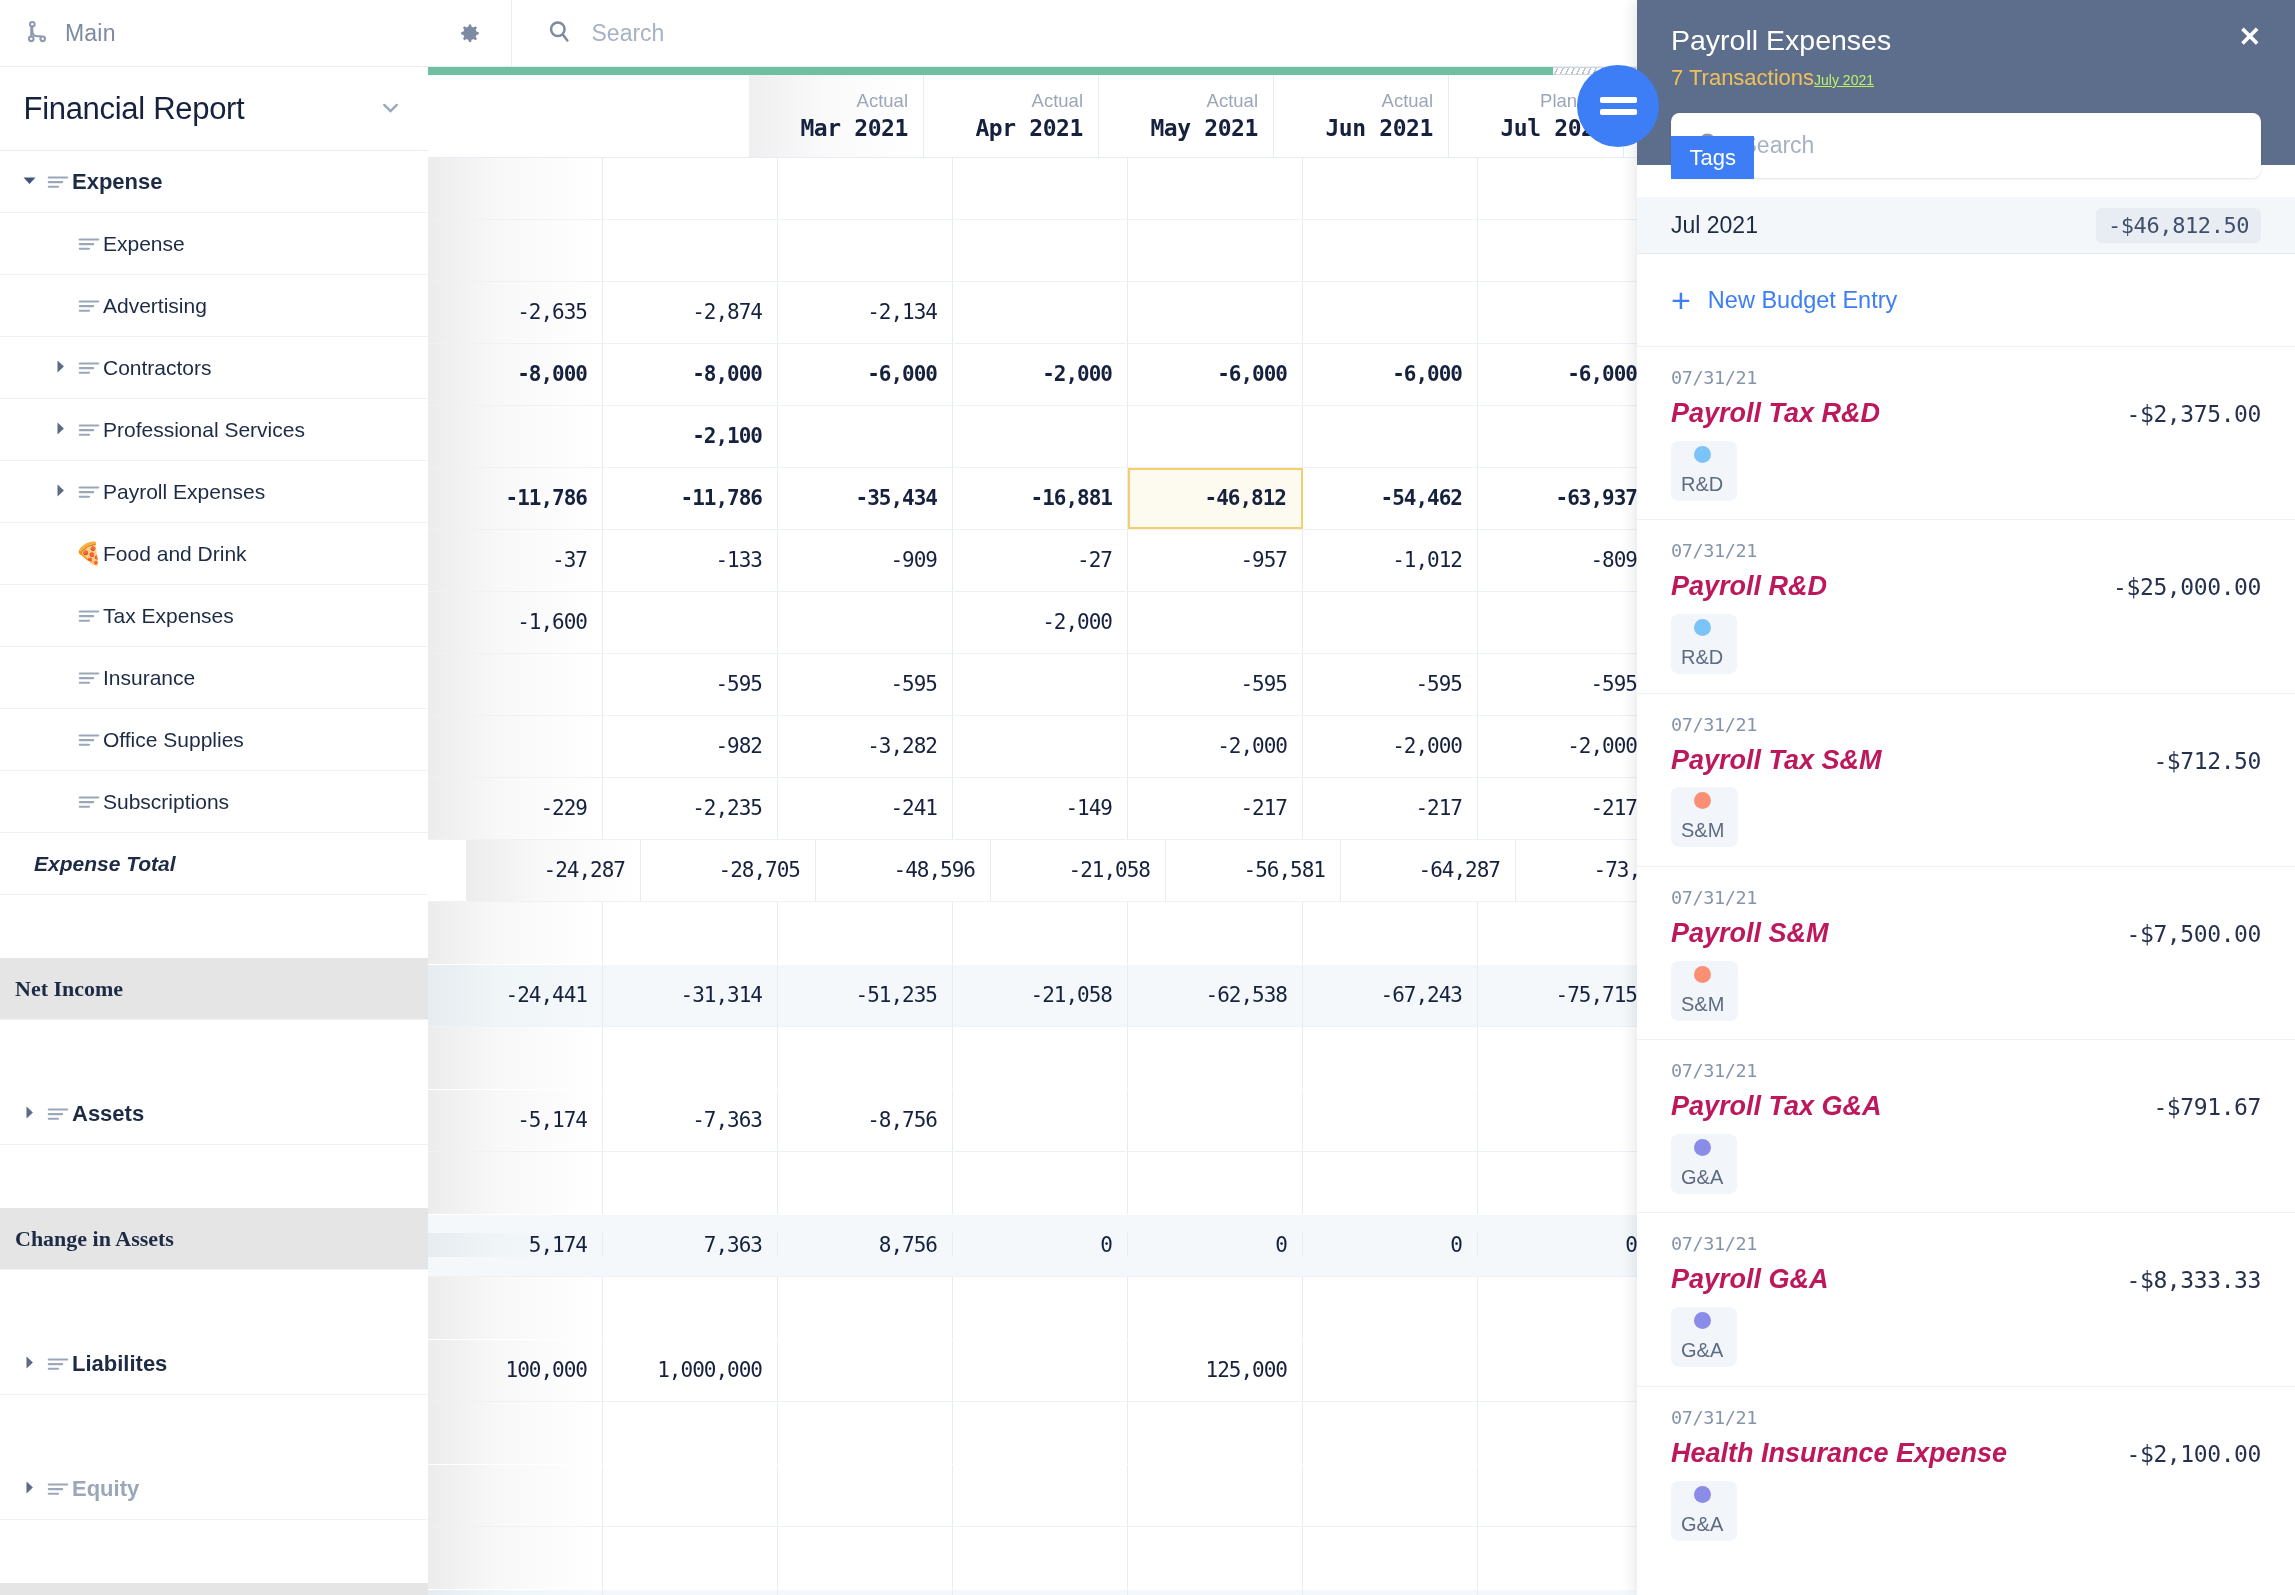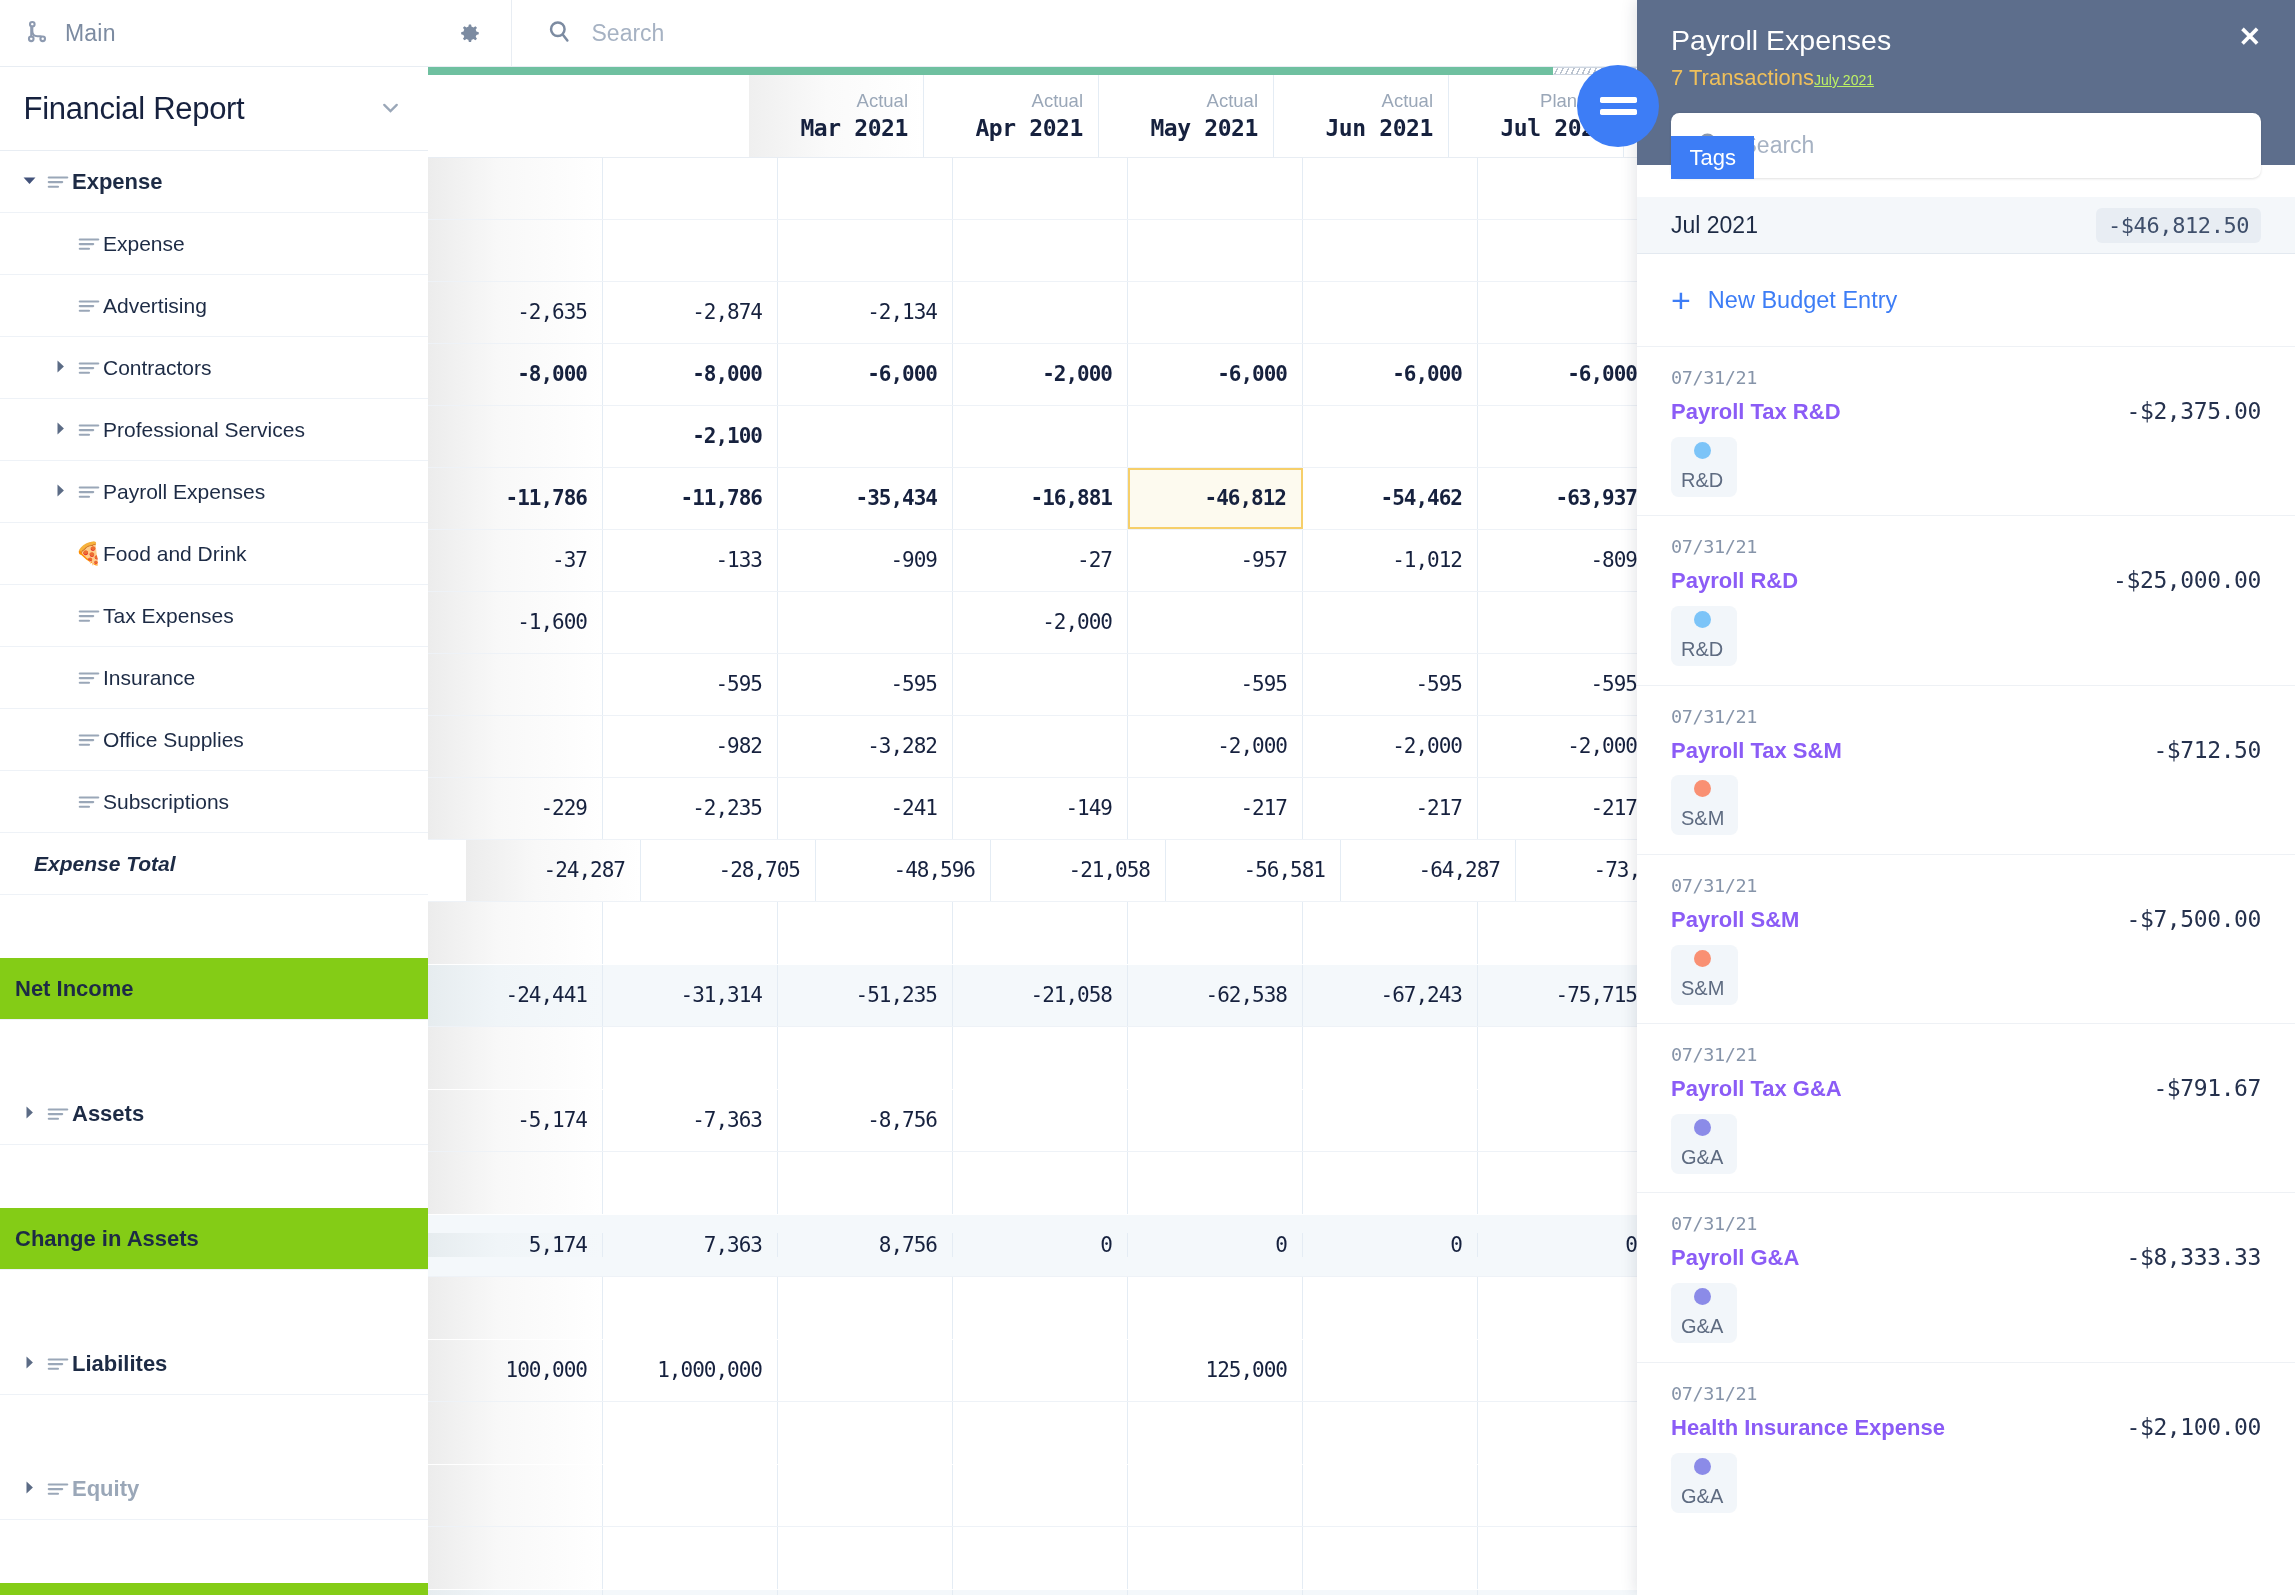--- a/index.html
+++ b/index.html
@@ -41,21 +41,21 @@
 
   .rowl.lvl0 { padding-left: 15px; }
   .rowl.lvl0 .txt { font-weight: 700; font-size: 22px; }
   .rowl.lvl1 { padding-left: 46px; }
   .rowl.total { padding-left: 34px; }
   .rowl.total .txt { font-style: italic; font-weight: 700; font-size: 21px; }
   .rowl.summary { padding-left: 15px; }
   .rowl.summary .txt { font-weight: 700; font-size: 22px; }
   .rowl.muted .txt { color: #9aa7b8; }
   .rowl.spacer { border-bottom: 0.8px solid transparent; }
-  .rowl.shaded { background: #84cc16; }
+  .rowl.shaded { background: #e5e5e5; font-family: Liberation Serif, serif; }
 
   
   .gridwrap { position: relative; flex: 1 1 auto; overflow: hidden; }
 
   .grid-topbar {
     height: 67px; display: flex; align-items: center; background: #fff;
     border-bottom: 0.8px solid #e8edf3;
   }
   .gear-cell {
     width: 84px; flex: 0 0 84px; display: flex; align-items: center; justify-content: center;
@@ -141,21 +141,21 @@
   .new-entry { height: 92px; display: flex; align-items: center; gap: 17px; padding: 0 34px; }
   .new-entry .plus { color: #3d7df6; font-size: 34px; line-height: 1; font-weight: 400; }
   .new-entry .lbl { color: #3d7df6; font-size: 23.5px; }
 
   .txn-list { flex: 1 1 auto; overflow: hidden; }
   .txn {
     padding: 20px 34px 18.5px 34px; border-top: 0.8px solid #eef1f5; position: relative; min-height: 139px;
   }
   .txn .date { font-size: 18.5px; color: #8694a9; font-family: "DejaVu Sans Mono", monospace; letter-spacing: -0.4px; }
   .txn .mid { display: flex; align-items: baseline; justify-content: space-between; margin-top: 10px; }
-  .txn .name { font-size: 22px; color: #8b5cf6; font-weight: 700; }
+  .txn .name { font-size: 27px; color: #be185d; font-weight: 700; font-style: italic; }
   .txn .amount { font-size: 23px; color: #25314d; font-family: "DejaVu Sans Mono", monospace; letter-spacing: -0.4px; }
   .tag {
     display: inline-flex; align-items: center; gap: 10px; margin-top: 11.8px;
     background: #f2f6fa; border-radius: 7.6px; padding: 5px 13.4px 5px 10px; flex-direction: column;
   }
   .tag .dot { width: 17px; height: 17px; border-radius: 50%; }
   .tag .tname { font-size: 20px; color: #5e6b81; }
 
   .drag-handle {
     position: absolute; left: 1577px; top: 65px; width: 82px; height: 82px; border-radius: 50%;

